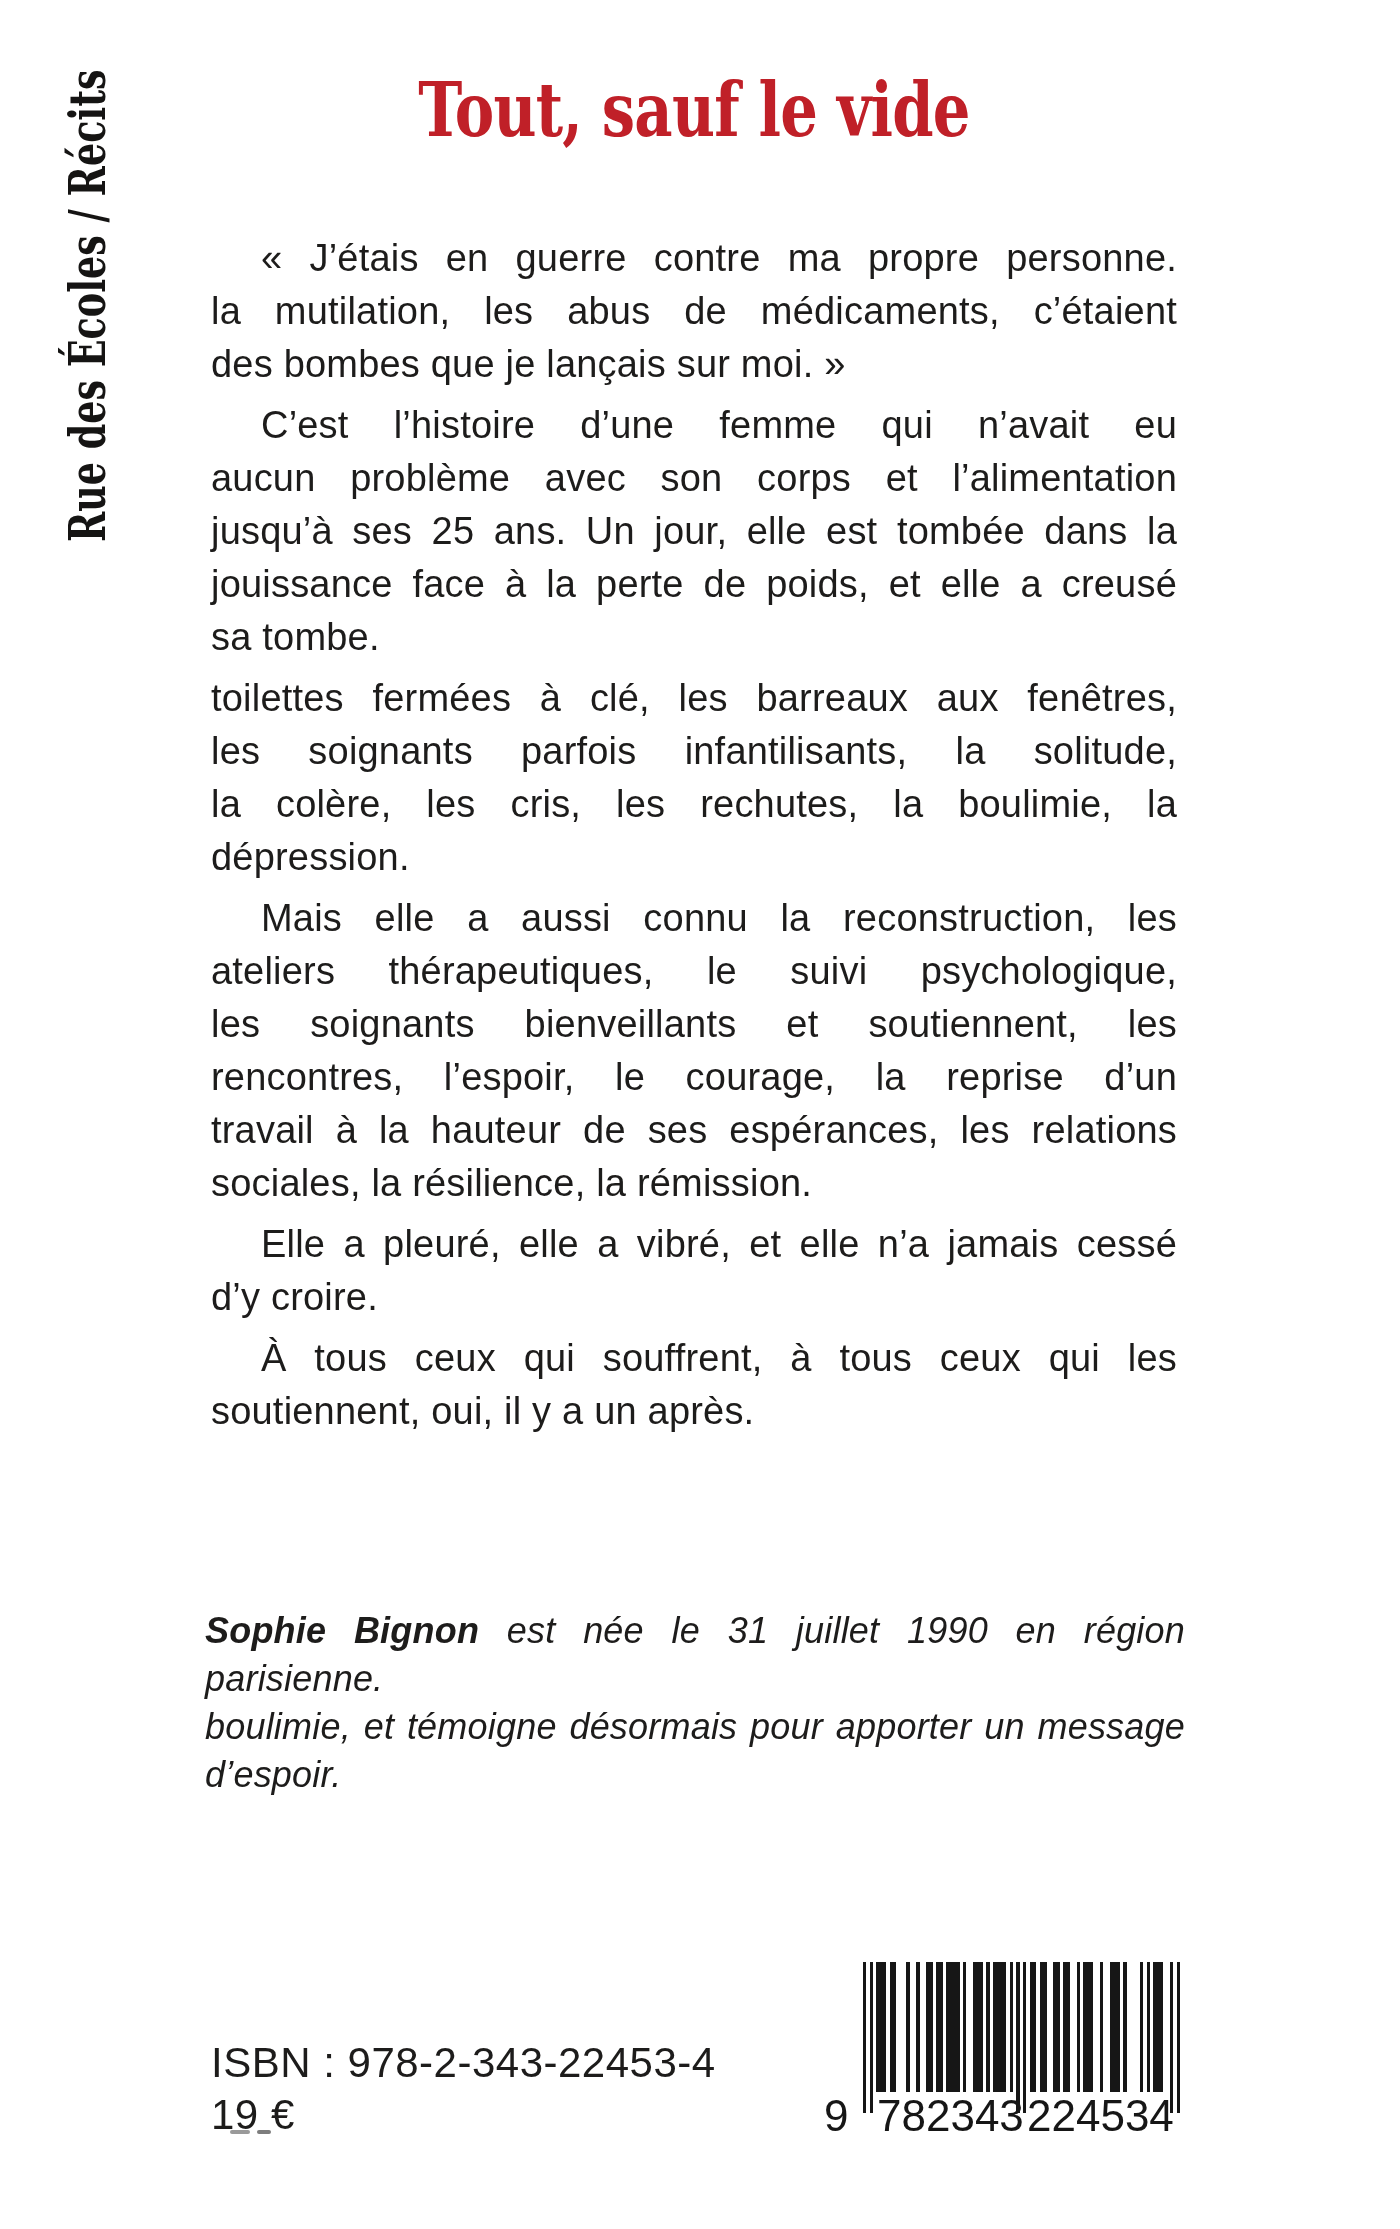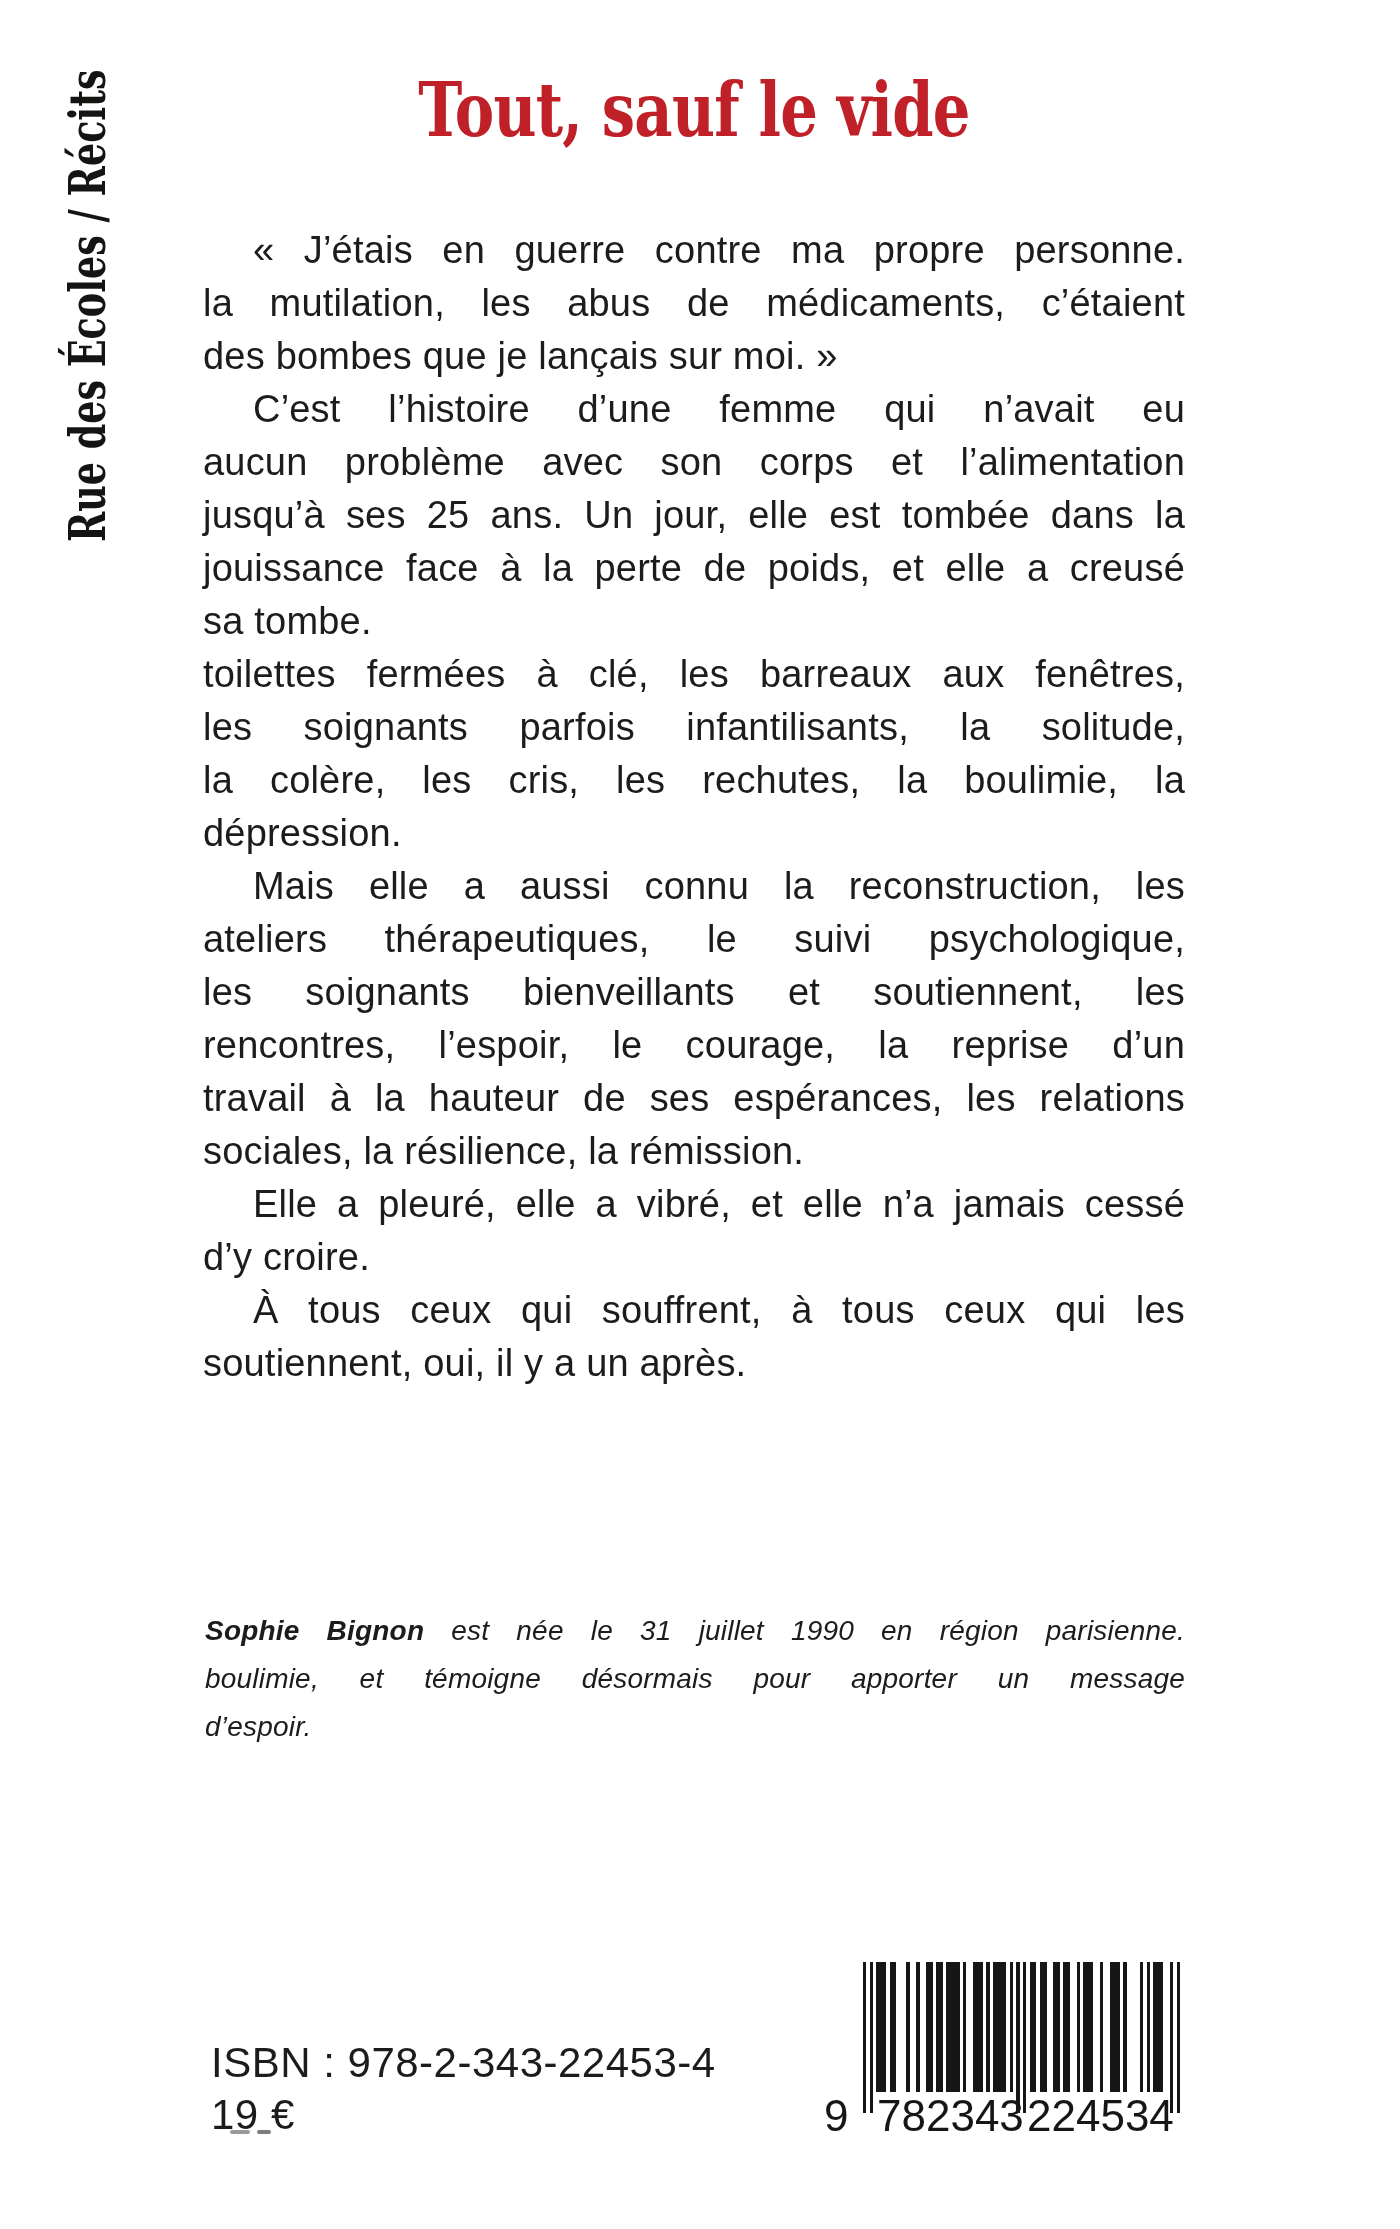--- a/index.html
+++ b/index.html
@@ -21,28 +21,28 @@
     font-family:"DejaVu Serif",serif;font-weight:bold;font-size:74px;line-height:92px;
     color:var(--title-red,#c02028);
     transform:scaleX(0.80);transform-origin:50% 50%;letter-spacing:-1px;
     white-space:nowrap;
   }
   
   .body-text{
     position:absolute;left:203px;top:224px;width:982px;
     font-size:38px;line-height:53px;letter-spacing:0.2px;
   }
-  .para{margin:0;}
+  .para{margin:8px;}
   .jline{text-align:justify;text-align-last:justify;}
   .jlast{text-align-last:left;}
   .indent{padding-left:50px;}
   
   .bio{
     position:absolute;left:205px;top:1607px;width:980px;
-    font-style:italic;font-size:28px;line-height:48px;letter-spacing:0.2px;
+    font-style:italic;font-size:36px;line-height:48px;letter-spacing:0.2px;
   }
   .bio b{font-weight:bold;}
   
   .isbn{position:absolute;left:211px;top:2040px;font-size:42px;line-height:46px;letter-spacing:0.5px;}
   .price{position:absolute;left:211px;top:2092px;font-size:42px;line-height:46px;letter-spacing:0.5px;}
   .remnant{position:absolute;height:4px;background:#9a9a9a;border-radius:2px;}
   .remnant.r1{left:230px;top:2130px;width:20px;}
   .remnant.r2{left:257px;top:2130px;width:14px;background:#7d7d7d;}
   
   .barcode{position:absolute;left:863px;top:1962px;width:317px;height:151px;}

